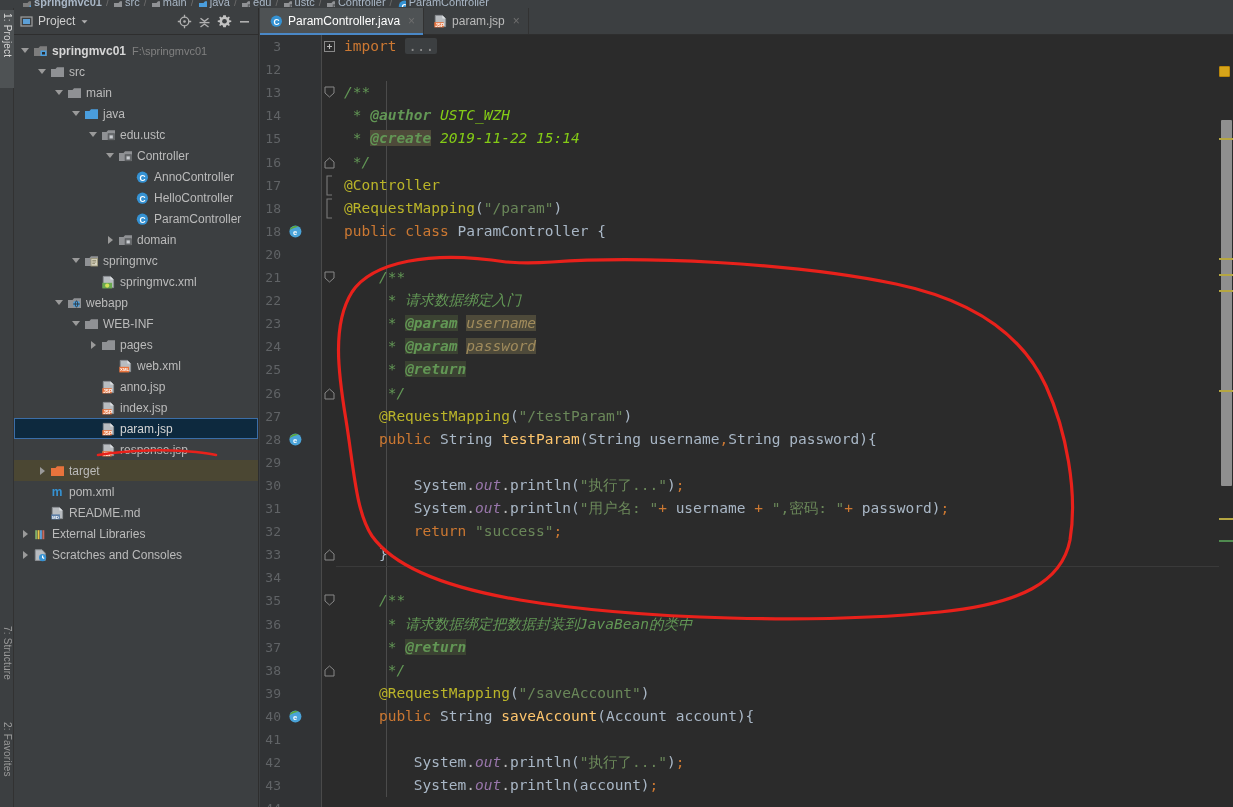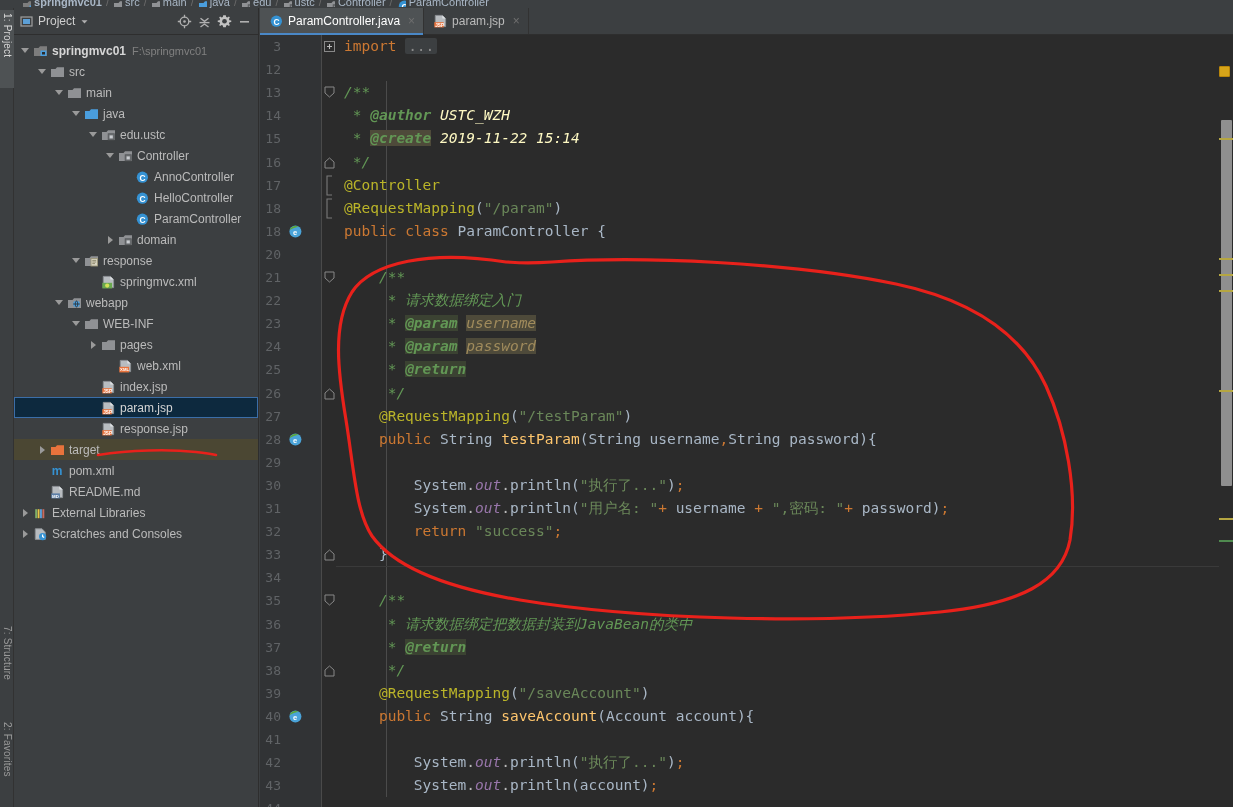--- a/index.html
+++ b/index.html
@@ -110,21 +110,21 @@
     font-family:"DejaVu Sans Mono", monospace; font-size:14.5px;
     white-space:pre; overflow:hidden;
   }
   .crow { height:23.1px; line-height:23.1px; padding-left:8px; }
   .sep-line { position:absolute; left:-76px; right:0; height:1px; background:#3a3a3a; }
 
   .kw   { color:#cc7832; }
   .ann  { color:#bbb529; }
   .str  { color:#6a8759; }
   .cmt  { color:#629755; font-style:italic; }
-  .cmt2 { color:#fef9c3; font-style:italic; }
+  .cmt2 { color:#84cc16; font-style:italic; }
   .doctag { color:#629755; font-style:italic; font-weight:bold; }
   .docparam { color:#a08b5c; font-style:italic; }
   .hl   { background:#3b4232; }
   .hl2  { background:#4e4a3a; }
   .id   { color:#a9b7c6; }
   .mth  { color:#ffc66d; }
   .fld  { color:#9876aa; font-style:italic; }
   .punc { color:#a9b7c6; }
   .fold-ph { background:#3c3f41; color:#8a8a8a; padding:0 3px; border-radius:2px; }
 
@@ -317,21 +317,21 @@
         </svg>
         <span class="nlabel">domain</span>
       </div>
       <div class="node" style="padding-left: 57px;">
         <span class="arrow open"></span>
         <svg width="15" height="14" viewBox="0 0 15 14" class="nicon">
           <path d="M1 4 L5.5 4 L7 2.3 L14 2.3 L14 12 L1 12 Z" fill="#8f9194"></path>
           <rect x="7" y="4.5" width="6.5" height="7.5" fill="#d8d4c0" stroke="#9a9478" stroke-width="0.9"></rect>
           <path d="M8.3 6.4 H12.2 M8.3 8 H12.2 M8.3 9.6 H11" fill="none" stroke="#8a8468" stroke-width="0.9"></path>
         </svg>
-        <span class="nlabel">response</span>
+        <span class="nlabel">springmvc</span>
       </div>
       <div class="node" style="padding-left: 74px;">
         <span class="arrow"></span>
         <svg width="15" height="14" viewBox="0 0 15 14" class="nicon">
           <path d="M2.3 1.4 H9.4 L12.6 4.6 V12.6 H2.3 Z" fill="#b8bcc0" stroke="#8c9094" stroke-width="1"></path>
           <path d="M9.4 1.4 L9.4 4.6 L12.6 4.6 Z" fill="#dfe3e6"></path>
           <rect x="1.3" y="7.8" width="9.8" height="5.6" fill="#6aa84f"></rect>
           <circle cx="6.2" cy="10.6" r="2.1" fill="#d4e157"></circle>
         </svg>
         <span class="nlabel">springmvc.xml</span>
@@ -361,20 +361,30 @@
       </div>
       <div class="node" style="padding-left: 91px;">
         <span class="arrow"></span>
         <svg width="15" height="14" viewBox="0 0 15 14" class="nicon">
           <path d="M2.3 1.4 H9.4 L12.6 4.6 V12.6 H2.3 Z" fill="#b8bcc0" stroke="#8c9094" stroke-width="1"></path>
           <path d="M9.4 1.4 L9.4 4.6 L12.6 4.6 Z" fill="#dfe3e6"></path>
           <rect x="1.3" y="7.8" width="9.8" height="5.6" fill="#e8733c"></rect>
           <text x="2.1" y="12.2" fill="#ffffff" font-size="4.2" font-family="&quot;Liberation Sans&quot;, sans-serif" font-weight="bold">XML</text>
         </svg>
         <span class="nlabel">web.xml</span>
+      </div>
+      <div class="node" style="padding-left: 74px;">
+        <span class="arrow"></span>
+        <svg width="15" height="14" viewBox="0 0 15 14" class="nicon">
+          <path d="M2.3 1.4 H9.4 L12.6 4.6 V12.6 H2.3 Z" fill="#b8bcc0" stroke="#8c9094" stroke-width="1"></path>
+          <path d="M9.4 1.4 L9.4 4.6 L12.6 4.6 Z" fill="#dfe3e6"></path>
+          <rect x="1.3" y="8.2" width="9.4" height="5.2" fill="#e8733c"></rect>
+          <text x="2.3" y="12.5" fill="#ffffff" font-size="4.6" font-family="&quot;Liberation Sans&quot;, sans-serif" font-weight="bold">JSP</text>
+        </svg>
+        <span class="nlabel">anno.jsp</span>
       </div>
       <div class="node" style="padding-left: 74px;">
         <span class="arrow"></span>
         <svg width="15" height="14" viewBox="0 0 15 14" class="nicon">
           <path d="M2.3 1.4 H9.4 L12.6 4.6 V12.6 H2.3 Z" fill="#b8bcc0" stroke="#8c9094" stroke-width="1"></path>
           <path d="M9.4 1.4 L9.4 4.6 L12.6 4.6 Z" fill="#dfe3e6"></path>
           <rect x="1.3" y="8.2" width="9.4" height="5.2" fill="#e8733c"></rect>
           <text x="2.3" y="12.5" fill="#ffffff" font-size="4.6" font-family="&quot;Liberation Sans&quot;, sans-serif" font-weight="bold">JSP</text>
         </svg>
         <span class="nlabel">index.jsp</span>

